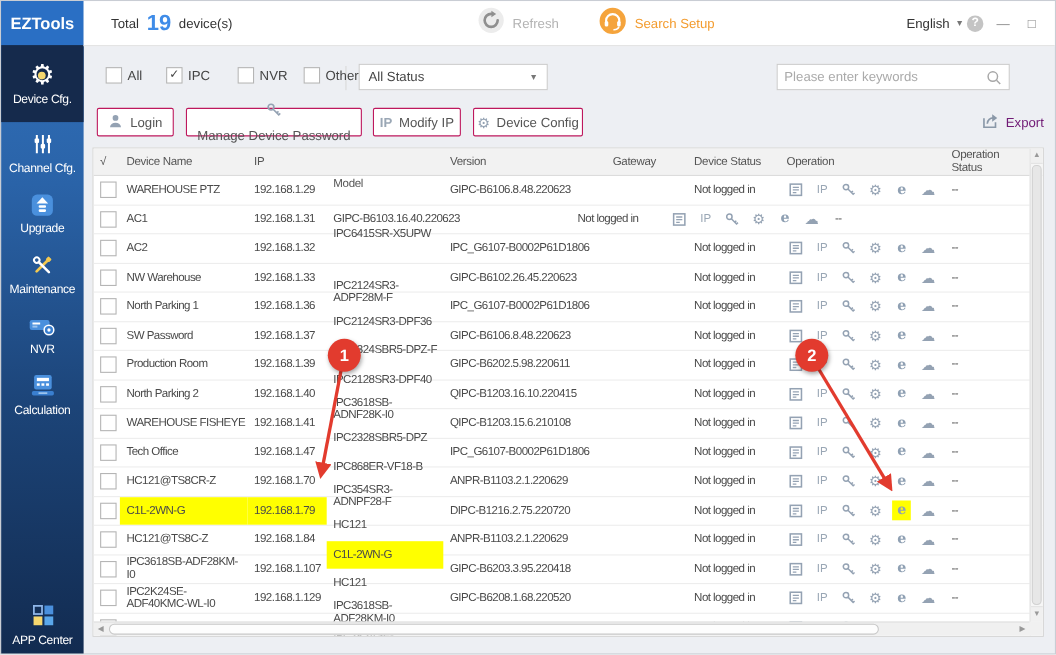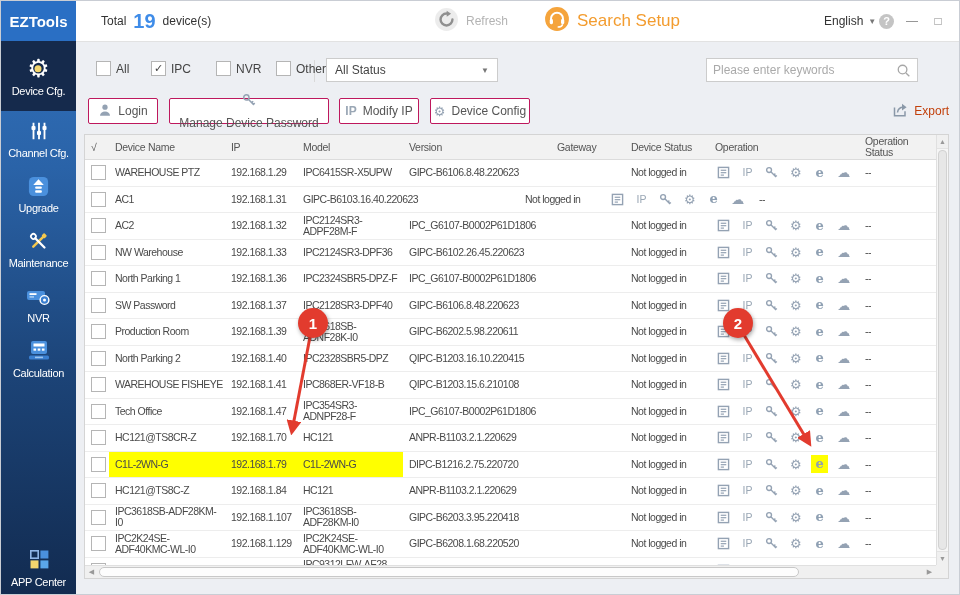--- a/index.html
+++ b/index.html
@@ -18,49 +18,49 @@
   .gear-big{font-size:25px;color:#fff;line-height:25px;position:relative;}
   .gear-big::after{content:'';position:absolute;left:50%;top:50%;width:7px;height:7px;background:#f5d76e;border-radius:50%;transform:translate(-50%,-54%);}
   .app-center{position:absolute;bottom:8px;left:0;right:0;display:flex;flex-direction:column;align-items:center;gap:4px;cursor:pointer;}
 
   
   .topbar{position:absolute;left:75px;top:0;right:0;height:40px;background:#fff;border-bottom:1px solid #e2e2e2;}
   .topbar .abs{position:absolute;top:0;height:40px;display:flex;align-items:center;gap:7px;}
   .t-label{font-size:12px;color:#333;}
   .t-count{font-size:20px;font-weight:bold;color:#3f8ce8;}
   .t-gray{font-size:12px;color:#b3b3b3;}
-  .t-orange{font-size:17px;color:#f39c2f;}
+  .t-orange{font-size:12px;color:#f39c2f;}
   .lang{font-size:12px;color:#333;cursor:pointer;}
   .caret{font-size:8px;color:#777;}
   .help-circle{width:15px;height:15px;border-radius:50%;background:#c4c4c4;color:#fff;font-size:11px;font-weight:bold;display:flex;align-items:center;justify-content:center;cursor:pointer;}
   .winbtn{font-size:12px;color:#8a8a8a;cursor:pointer;width:16px;text-align:center;}
 
   
   .content{position:absolute;left:75px;top:40px;right:0;bottom:0;}
   .chkrow{position:absolute;top:17px;left:0;right:0;height:26px;}
   .chk{position:absolute;display:flex;align-items:center;gap:5px;font-size:12px;color:#444;cursor:pointer;top:3px;}
   .cbx{width:13px;height:13px;border:1px solid #b5b5b5;background:#fff;display:flex;align-items:center;justify-content:center;font-size:11px;color:#444;line-height:11px;}
   .vdiv{position:absolute;left:238px;top:2px;width:1px;height:22px;background:#d9d9d9;}
   .dropdown{position:absolute;left:250px;top:0;width:172px;height:24px;background:#fff;border:1px solid #ccc;display:flex;align-items:center;justify-content:space-between;padding:0 8px;font-size:12px;color:#444;cursor:pointer;box-sizing:border-box;}
   .search{position:absolute;left:630px;top:0;width:212px;height:24px;background:#fff;border:1px solid #ccc;display:flex;align-items:center;box-sizing:border-box;}
   .search input{flex:1;border:none;outline:none;font-size:12px;padding:0 6px;color:#444;font-family:"Liberation Sans",sans-serif;background:transparent;}
   .search input::placeholder{color:#aaa;}
   .search .mag{margin-right:6px;display:flex;}
 
   .btn{position:absolute;top:57px;height:26px;background:#fff;border:1px solid #be185d;border-radius:2px;display:flex;align-items:center;justify-content:center;gap:6px;font-size:12px;color:#555;cursor:pointer;box-sizing:border-box;}
   .btn .ipg{font-size:12px;color:#9aa7b5;font-weight:bold;letter-spacing:0;}
   .btn .gearg{font-size:13px;color:#94a2b3;}
-  .export-btn{position:absolute;top:57px;right:10px;display:flex;align-items:center;gap:6px;font-size:12px;color:#c2410c;cursor:pointer;height:26px;}
+  .export-btn{position:absolute;top:57px;right:10px;display:flex;align-items:center;gap:6px;font-size:12px;color:#701a75;cursor:pointer;height:26px;}
 
   
   .tablewrap{position:absolute;left:8px;top:93px;right:10px;bottom:15px;background:#fff;border:1px solid #d4d4d4;overflow:hidden;box-sizing:border-box;}
   .thead{display:flex;height:24px;background:#f2f2f2;border-bottom:1px solid #dcdcdc;font-size:10.5px;color:#555;align-items:center;letter-spacing:-.3px;}
   .trow{display:flex;height:25.5px;border-bottom:1px solid #ededed;font-size:10.5px;color:#4a4a4a;letter-spacing:-.5px;cursor:default;}
   .td{box-sizing:border-box;padding:0 2px 0 6px;height:100%;display:flex;align-items:center;overflow:hidden;line-height:11px;}
-  .c0{width:24px;}.c1{width:116px;}.c2{width:72px;}.c3{width:106px;}.c4{width:148px;}
+  .c0{width:24px;}.c1{width:116px;}.c2{width:72px;}.c3{width:106px;margin-top:40px;}.c4{width:148px;}
   .c5{width:74px;}.c6{width:84px;}.c7{width:150px;}.c8{width:81px;}
   .td.hl{background:#ffff00;}
   .op{display:flex;align-items:center;gap:7px;}
   .opico{width:17px;height:18px;display:flex;align-items:center;justify-content:center;color:#94a2b3;cursor:pointer;}
   .opico.hl{background:#ffff00;}
   .ipg{font-size:10.5px;color:#9aa7b5;letter-spacing:0;}
   .gearg{font-size:13px;color:#94a2b3;line-height:13px;}
   .cloudg{font-size:13px;color:#94a2b3;line-height:13px;}
   .eg{font-family:"DejaVu Serif",serif;font-weight:bold;font-size:13px;color:#8fa0b3;line-height:14px;}
 

